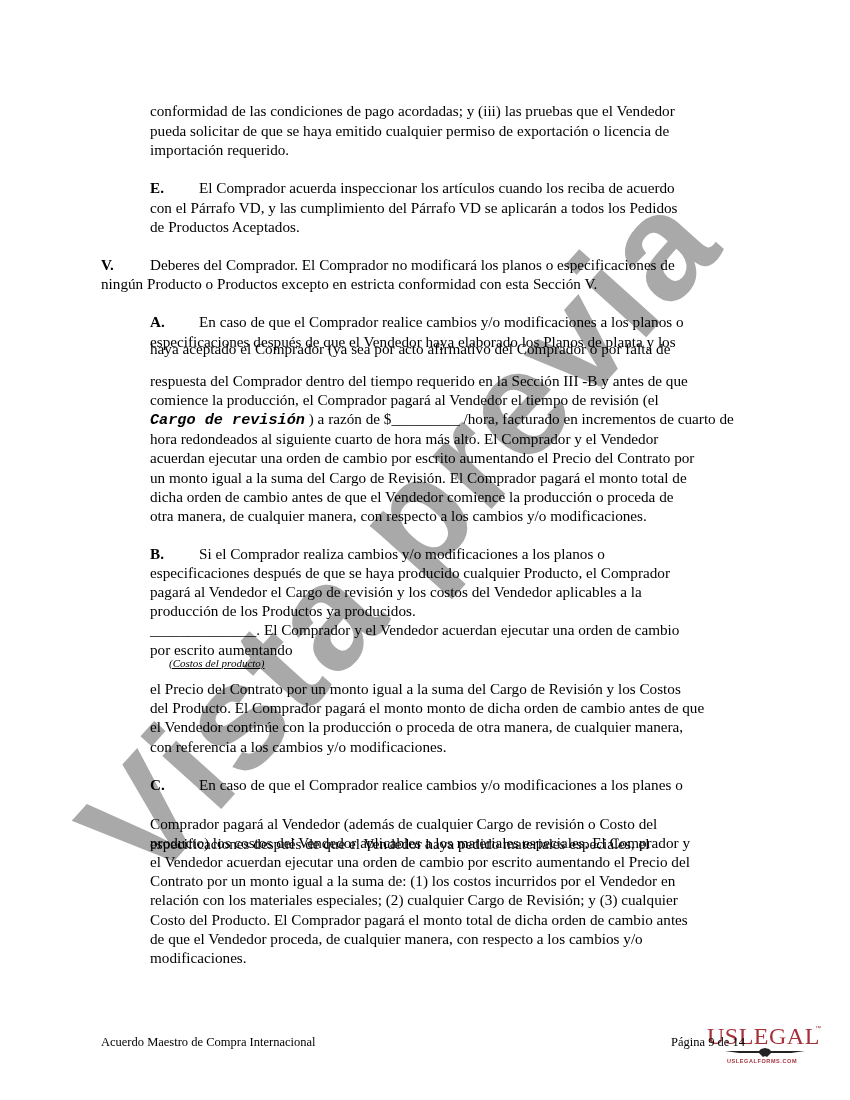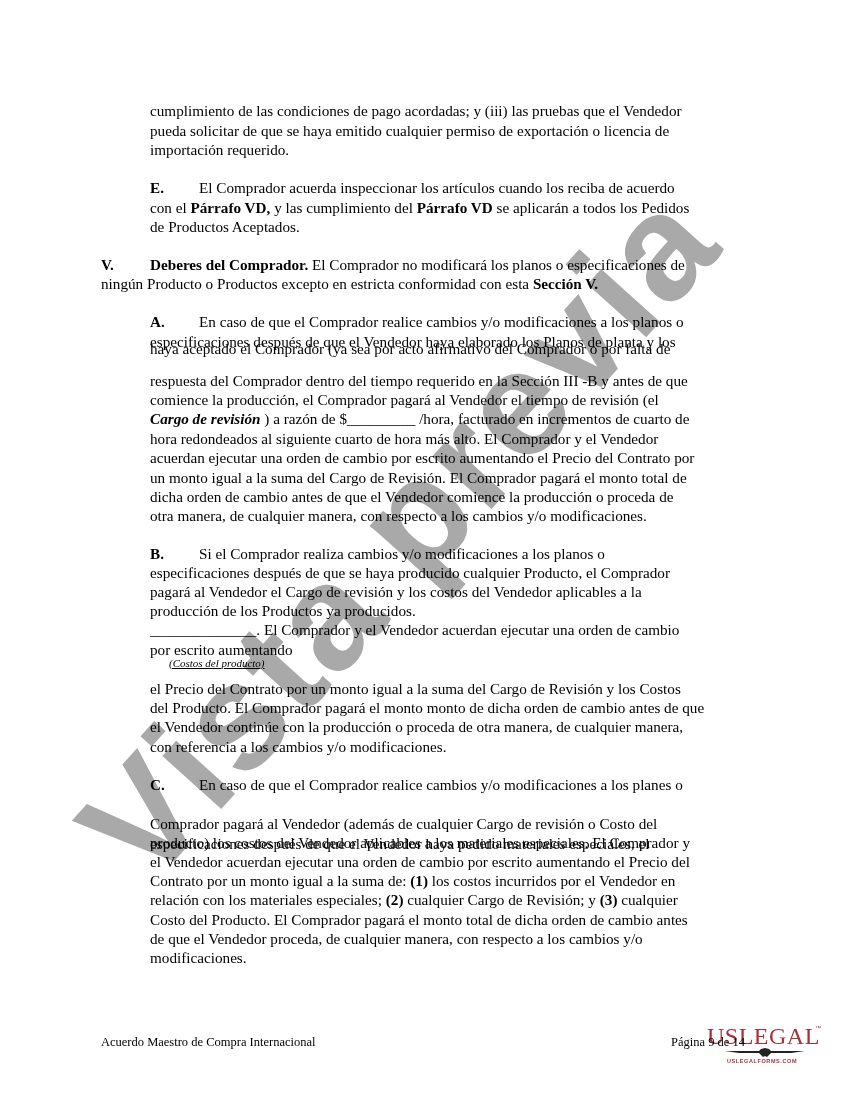--- a/index.html
+++ b/index.html
@@ -8,22 +8,22 @@
   .page { position: absolute; left: 0; top: 0; width: 850px; height: 1100px; }
   .watermark { position: absolute; left: 0; top: 0; width: 850px; height: 1100px;
                pointer-events: none; z-index: 1; }
   .watermark-text { position: absolute; left: 398px; top: 535px; transform-origin: center center;
                     transform: translate(-50%, -50%) rotate(-48deg);
                     font-family: "Liberation Sans", "DejaVu Sans", sans-serif; font-weight: bold;
                     font-size: 150px; color: #a9a9a9; white-space: nowrap; letter-spacing: 2px;
                     line-height: 1; }
   .content { position: absolute; left: 0; top: 0; width: 850px; z-index: 2; }
   .line { position: absolute; font-size: 15.2px; line-height: 19.5px; white-space: nowrap; }
-  .b { font-weight: bold; }
-  .bi { font-weight: bold; font-style: italic; }
+  .b { font-weight: normal; }
+  .bi { font-weight: bold; font-style: italic; font-family: Liberation Mono, monospace; }
   .label { display: inline-block; width: 49px; font-weight: bold; }
   .note { position: absolute; font-size: 11px; font-style: italic; white-space: nowrap; text-decoration: underline; }
   .footer-left { position: absolute; left: 101px; top: 1035px; font-size: 12.5px; white-space: nowrap; z-index: 2; }
   .footer-right { position: absolute; left: 671px; top: 1035px; font-size: 12.5px; white-space: nowrap; z-index: 3; }
   .logo { position: absolute; left: 705px; top: 1022px; width: 120px; height: 48px; z-index: 2; text-align: center; }
   .logo-main { position: absolute; left: 2px; top: 2px; font-family: "Liberation Serif", serif;
                font-size: 24px; color: #a5323a; letter-spacing: 0.5px; line-height: 1; }
   .logo-tm { position: absolute; left: 110px; top: 3px; font-size: 6px; color: #a5323a; font-family: "Liberation Sans", sans-serif; }
   .logo-url { position: absolute; left: 22px; top: 36px; font-size: 5.5px; color: #a5323a;
               font-family: "Liberation Sans", sans-serif; font-weight: bold; letter-spacing: 0.6px; }
@@ -33,21 +33,21 @@
 <body>
 
 <div class="page">
 
   <div class="watermark">
     <div class="watermark-text">Vista previa</div>
   </div>
 
   <div class="content">
 
-    <div class="line" style="left:150px;top:101px">cumplimiento de las condiciones de pago acordadas; y (iii) las pruebas que el Vendedor</div>
+    <div class="line" style="left:150px;top:101px">conformidad de las condiciones de pago acordadas; y (iii) las pruebas que el Vendedor</div>
     <div class="line" style="left:150px;top:121px">pueda solicitar de que se haya emitido cualquier permiso de exportación o licencia de</div>
     <div class="line" style="left:150px;top:140px">importación requerido.</div>
 
     <div class="line" style="left:150px;top:178px">
       <span class="label">E.</span><span>El Comprador acuerda inspeccionar los artículos cuando los reciba de acuerdo</span>
     </div>
     <div class="line" style="left:150px;top:198px">
       <span>con el </span><span class="b">Párrafo VD,</span><span> y las cumplimiento del </span><span class="b">Párrafo VD</span><span> se aplicarán a todos los Pedidos</span>
     </div>
     <div class="line" style="left:150px;top:217px">de Productos Aceptados.</div>

